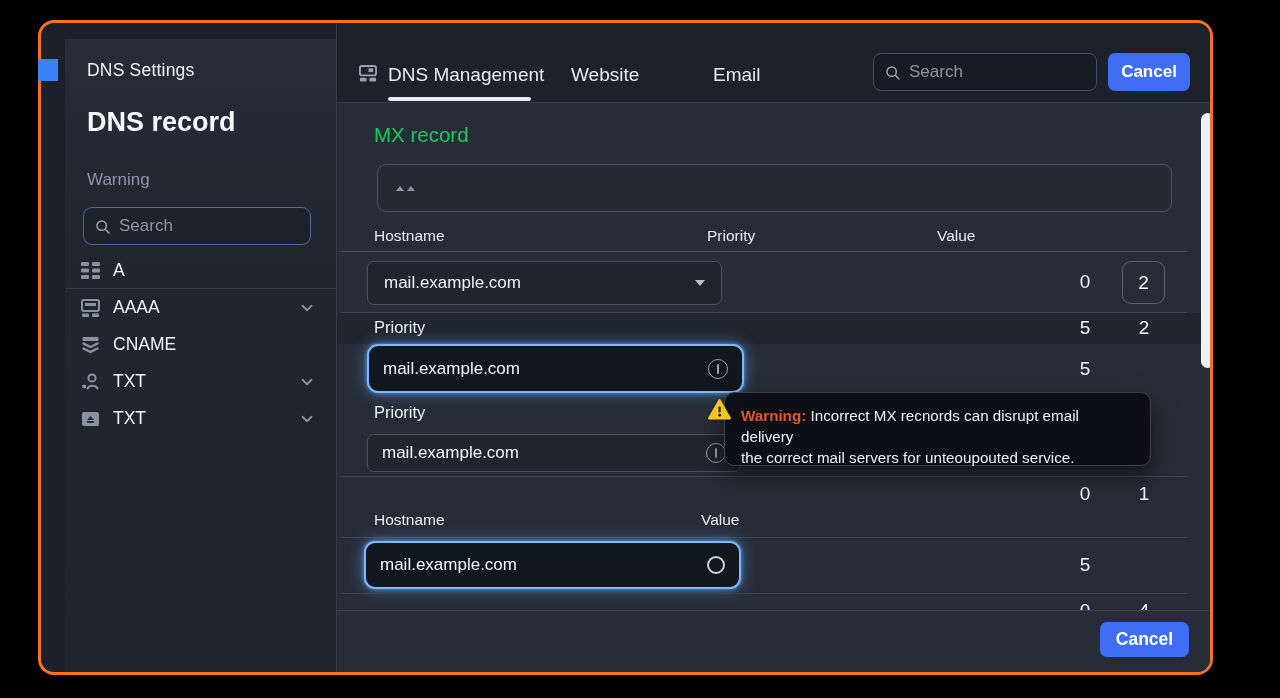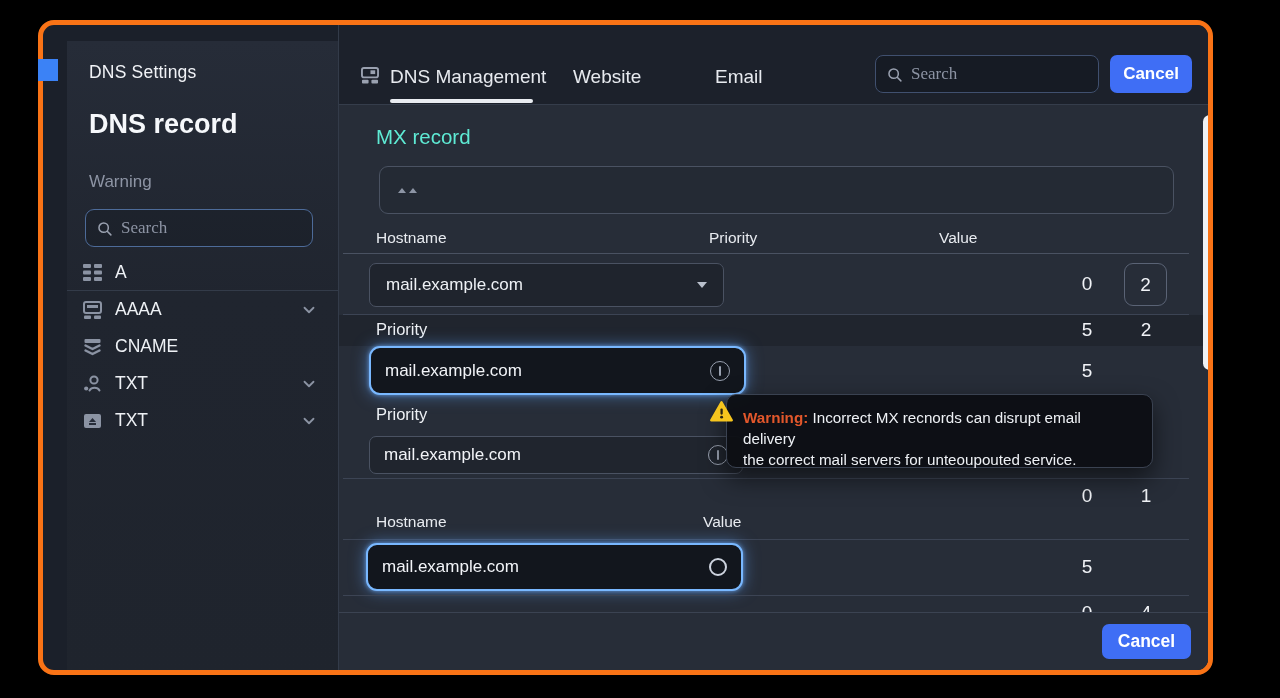--- a/index.html
+++ b/index.html
@@ -1,34 +1,34 @@
 <!DOCTYPE html>
 <html><head>
 <meta charset="utf-8">
 <style>
   * { margin:0; padding:0; box-sizing:border-box; }
   html,body { width:1280px; height:698px; background:#000; font-family:"Liberation Sans", sans-serif; overflow:hidden; }
   .stage { position:relative; width:1280px; height:698px; background:#000; }
 
   .window { position:absolute; left:38px; top:20px; width:1175px; height:655px;
-    background:#1b202a; border:5px solid #f97316; border-radius:16px; overflow:hidden; }
+    background:#1b202a; border:3px solid #f97316; border-radius:16px; overflow:hidden; }
 
   .accent-tab { position:absolute; left:38px; top:59px; width:20px; height:22px; background:#3b82f6; z-index:20; }
 
   
   .sidebar { position:absolute; left:24px; top:16px; width:271px; height:639px;
     background:linear-gradient(180deg,#262c38 0%, #20252f 40%, #1f242d 100%); }
   .sb-header { position:absolute; left:22px; top:21px; font-size:17.5px; color:#f1f3f7; letter-spacing:.2px; }
   .sb-title { position:absolute; left:22px; top:68px; font-size:27px; font-weight:bold; color:#f6f8fb; }
   .sb-subtitle { position:absolute; left:22px; top:131px; font-size:17px; color:#8d94a4; }
   .sb-search { position:absolute; left:18px; top:168px; width:228px; height:38px;
     border:1.5px solid #4d6b99; border-radius:9px; background:rgba(15,20,28,.25);
     display:flex; align-items:center; padding:0 10px; gap:8px; }
   .sb-search input, .tb-search input { border:none; outline:none; background:transparent;
-    color:#cfd4de; font-size:17px; width:100%; font-family:Liberation Serif, serif; }
+    color:#cfd4de; font-size:17px; width:100%; font-family:Liberation Sans, sans-serif; }
   .sb-search input::placeholder, .tb-search input::placeholder { color:#8d94a4; }
   .sb-list { position:absolute; left:0; top:213px; width:271px; }
   .sb-item { position:relative; height:37px; display:flex; align-items:center; padding:0 20px 0 14px; cursor:pointer; }
   .sb-item .ic { width:22px; height:20px; display:flex; align-items:center; justify-content:center; }
   .sb-item .lbl { margin-left:12px; font-size:17.5px; color:#eef1f5; flex:1; }
   .sb-item .chev { width:18px; height:18px; }
   .sb-item.divided { border-bottom:1px solid #333b49; }
 
   
   .main-header { position:absolute; left:295px; top:0; width:880px; height:80px;
@@ -43,21 +43,21 @@
     border:1.3px solid #40506f; border-radius:8px; background:rgba(10,14,20,.3);
     display:flex; align-items:center; padding:0 10px; gap:8px; }
   .btn-blue { background:#3f6ef5; color:#fff; border:none; border-radius:7px;
     font-size:17px; font-weight:600; font-family:"Liberation Sans", sans-serif; cursor:pointer;
     display:flex; align-items:center; justify-content:center; }
   .tb-cancel { position:absolute; left:771px; top:30px; width:82px; height:38px; }
 
   
   .main-content { position:absolute; left:295px; top:80px; width:880px; height:575px;
     background:#272d38; border-left:1px solid #333b49; overflow:hidden; }
-  .mc-title { position:absolute; left:37px; top:20px; font-size:20.5px; font-weight:500; color:#5eead4; }
+  .mc-title { position:absolute; left:37px; top:20px; font-size:20.5px; font-weight:500; color:#22c55e; }
   .rec-select { position:absolute; left:40px; top:61px; width:795px; height:48px;
     border:1px solid #4a5262; border-radius:9px; background:#242a34; cursor:pointer;
     display:flex; align-items:center; padding:0 18px; }
   .rec-select .val { font-size:19px; color:#f3f5f8; flex:1; }
   .dbl-caret { display:flex; gap:3px; }
   .dbl-caret i { width:0; height:0; border-left:4px solid transparent; border-right:4px solid transparent; border-bottom:5px solid #8d95a5; }
 
   .th { position:absolute; font-size:15.5px; color:#e8ebf0; }
   .hr { position:absolute; left:4px; width:846px; height:0; border-top:1px solid #4a5262; }
   .hr.soft { border-top:1px solid #3c4454; }

